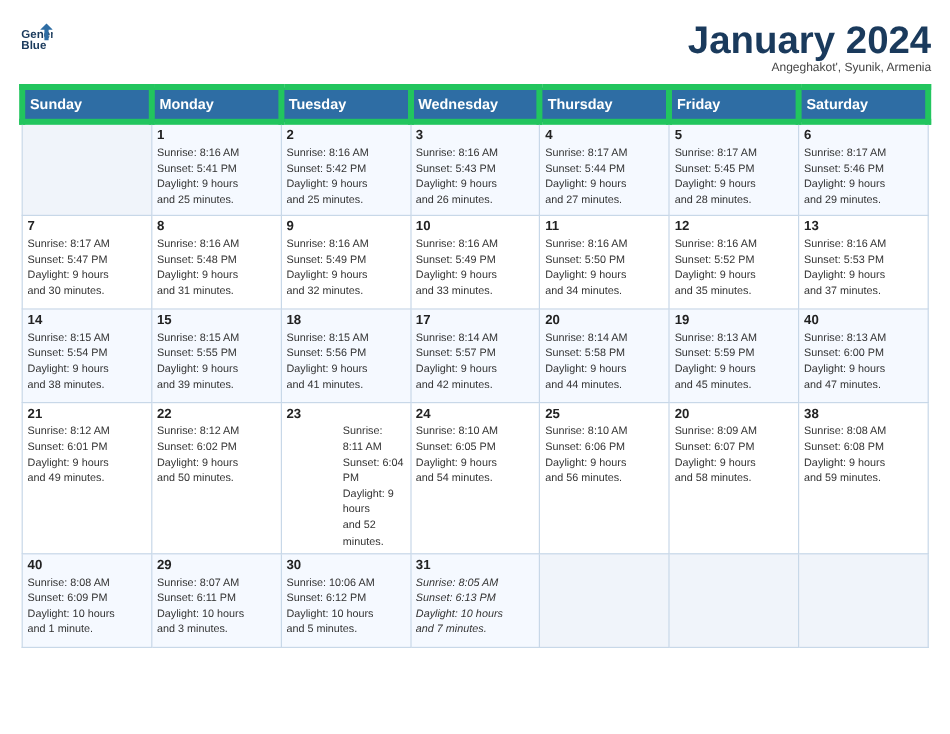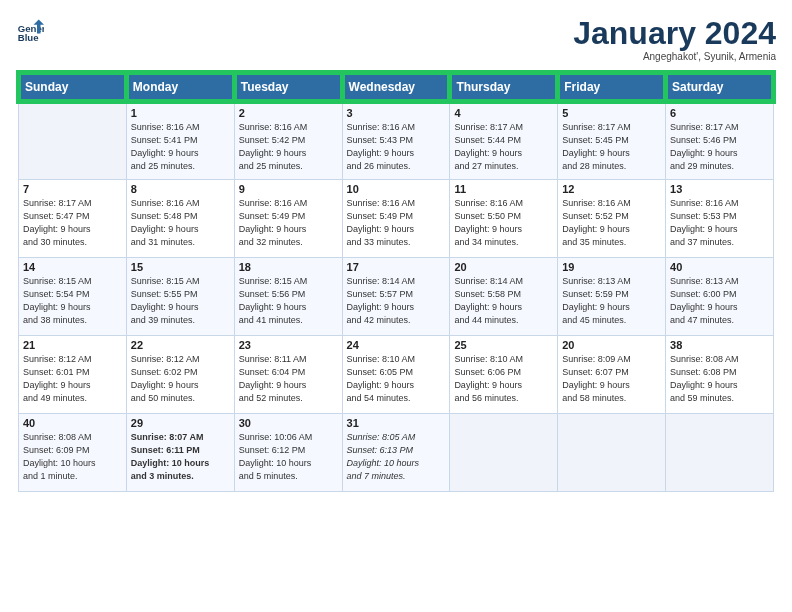--- a/index.html
+++ b/index.html
@@ -273,21 +273,21 @@
           </td>
           <td>
             <span class="day-num">22</span>
             <div class="day-detail" style="white-space: pre-line;">Sunrise: 8:12 AM
 Sunset: 6:02 PM
 Daylight: 9 hours
 and 50 minutes.</div>
           </td>
           <td>
             <span class="day-num">23</span>
-            <div class="day-detail" style="white-space: pre-line;">Sunrise: 8:11 AM
+            <div class="day-detail" style="white-space: pre-line; margin-left: 47px;">Sunrise: 8:11 AM
 Sunset: 6:04 PM
 Daylight: 9 hours
 and 52 minutes.</div>
           </td>
           <td>
             <span class="day-num">24</span>
             <div class="day-detail" style="white-space: pre-line;">Sunrise: 8:10 AM
 Sunset: 6:05 PM
 Daylight: 9 hours
 and 54 minutes.</div>
@@ -317,21 +317,21 @@
         <tr>
           <td>
             <span class="day-num">40</span>
             <div class="day-detail" style="white-space: pre-line;">Sunrise: 8:08 AM
 Sunset: 6:09 PM
 Daylight: 10 hours
 and 1 minute.</div>
           </td>
           <td>
             <span class="day-num">29</span>
-            <div class="day-detail" style="white-space: pre-line; font-weight: bold;">Sunrise: 8:07 AM
+            <div class="day-detail" style="white-space: pre-line;">Sunrise: 8:07 AM
 Sunset: 6:11 PM
 Daylight: 10 hours
 and 3 minutes.</div>
           </td>
           <td>
             <span class="day-num">30</span>
             <div class="day-detail" style="white-space: pre-line;">Sunrise: 10:06 AM
 Sunset: 6:12 PM
 Daylight: 10 hours
 and 5 minutes.</div>

